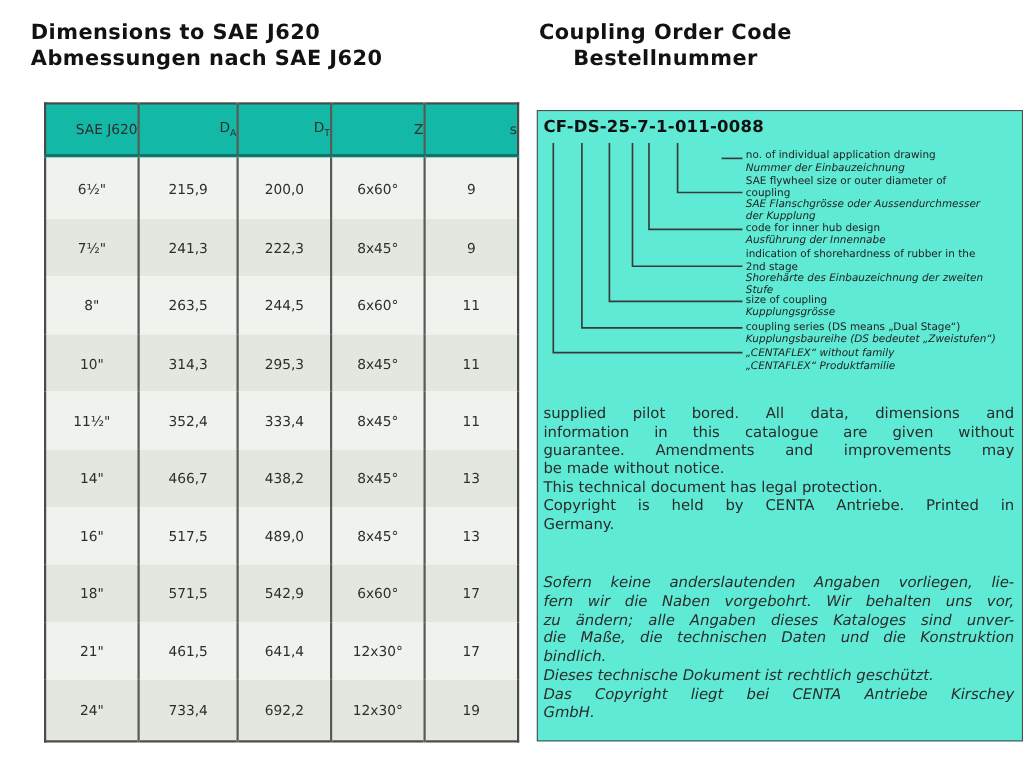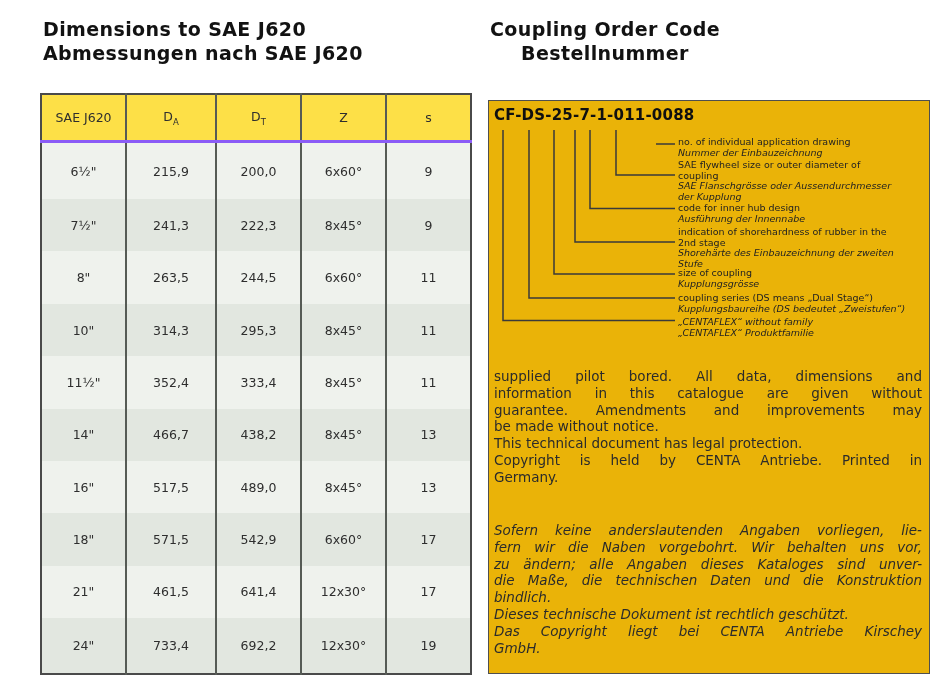--- a/index.html
+++ b/index.html
@@ -1,37 +1,37 @@
 <!DOCTYPE html>
 <html><head>
 <meta charset="utf-8">
 <style>
   html,body{margin:0;padding:0;background:#fff;}
   .page{position:relative;width:938px;height:690px;background:#fff;
         font-family:"DejaVu Sans","Liberation Sans",sans-serif;overflow:hidden;}
   .heading{position:absolute;font-weight:bold;font-size:19px;line-height:24px;
            color:#121212;letter-spacing:.4px;}
-  .left-heading{left:43px;top:17px;}
+  .left-heading{left:28px;top:17px;}
   .right-heading{left:490px;top:17px;text-align:center;}
 
   
   .dim-table{position:absolute;left:40px;top:93px;width:430px;height:582px;
              border-collapse:collapse;table-layout:fixed;font-size:12.5px;color:#2e2e2e;
              border:2px solid #4a4a4a;}
   .dim-table th,.dim-table td{border-left:2px solid #565b55;text-align:center;
              font-weight:normal;padding:0;}
   .dim-table th:first-child,.dim-table td:first-child{border-left:none;}
-  .dim-table thead th{background:#fde047;height:45px;border-bottom:3px solid #8b5cf6;}
+  .dim-table thead th{background:#14b8a6;height:45px;border-bottom:3px solid #0f766e;text-align:right;}
   .dim-table tbody tr:nth-child(odd) td{background:#eff2ed;}
   .dim-table tbody tr:nth-child(even) td{background:#e2e7e0;}
   .dim-table sub{font-size:8.5px;}
 
   
   .code-box{position:absolute;left:488px;top:100px;width:442px;height:574px;
-            box-sizing:border-box;background:#eab308;border:1.5px solid #4f4f4f;}
+            box-sizing:border-box;background:#5eead4;border:1.5px solid #4f4f4f;}
   .code{position:absolute;left:5px;top:5px;font-weight:bold;font-size:15px;
         color:#101010;letter-spacing:.2px;white-space:nowrap;}
   .connectors{position:absolute;left:0;top:0;}
   .connectors path{stroke:#3a3a3a;stroke-width:1.5;fill:none;}
   .code-label{position:absolute;left:189px;width:250px;font-size:9.5px;
               line-height:10.5px;color:#222;}
   .code-label .de,.code-label .it{font-style:italic;}
 
   .notes{position:absolute;left:5px;width:428px;font-size:13.5px;line-height:16.8px;
          color:#2b2b2b;}

